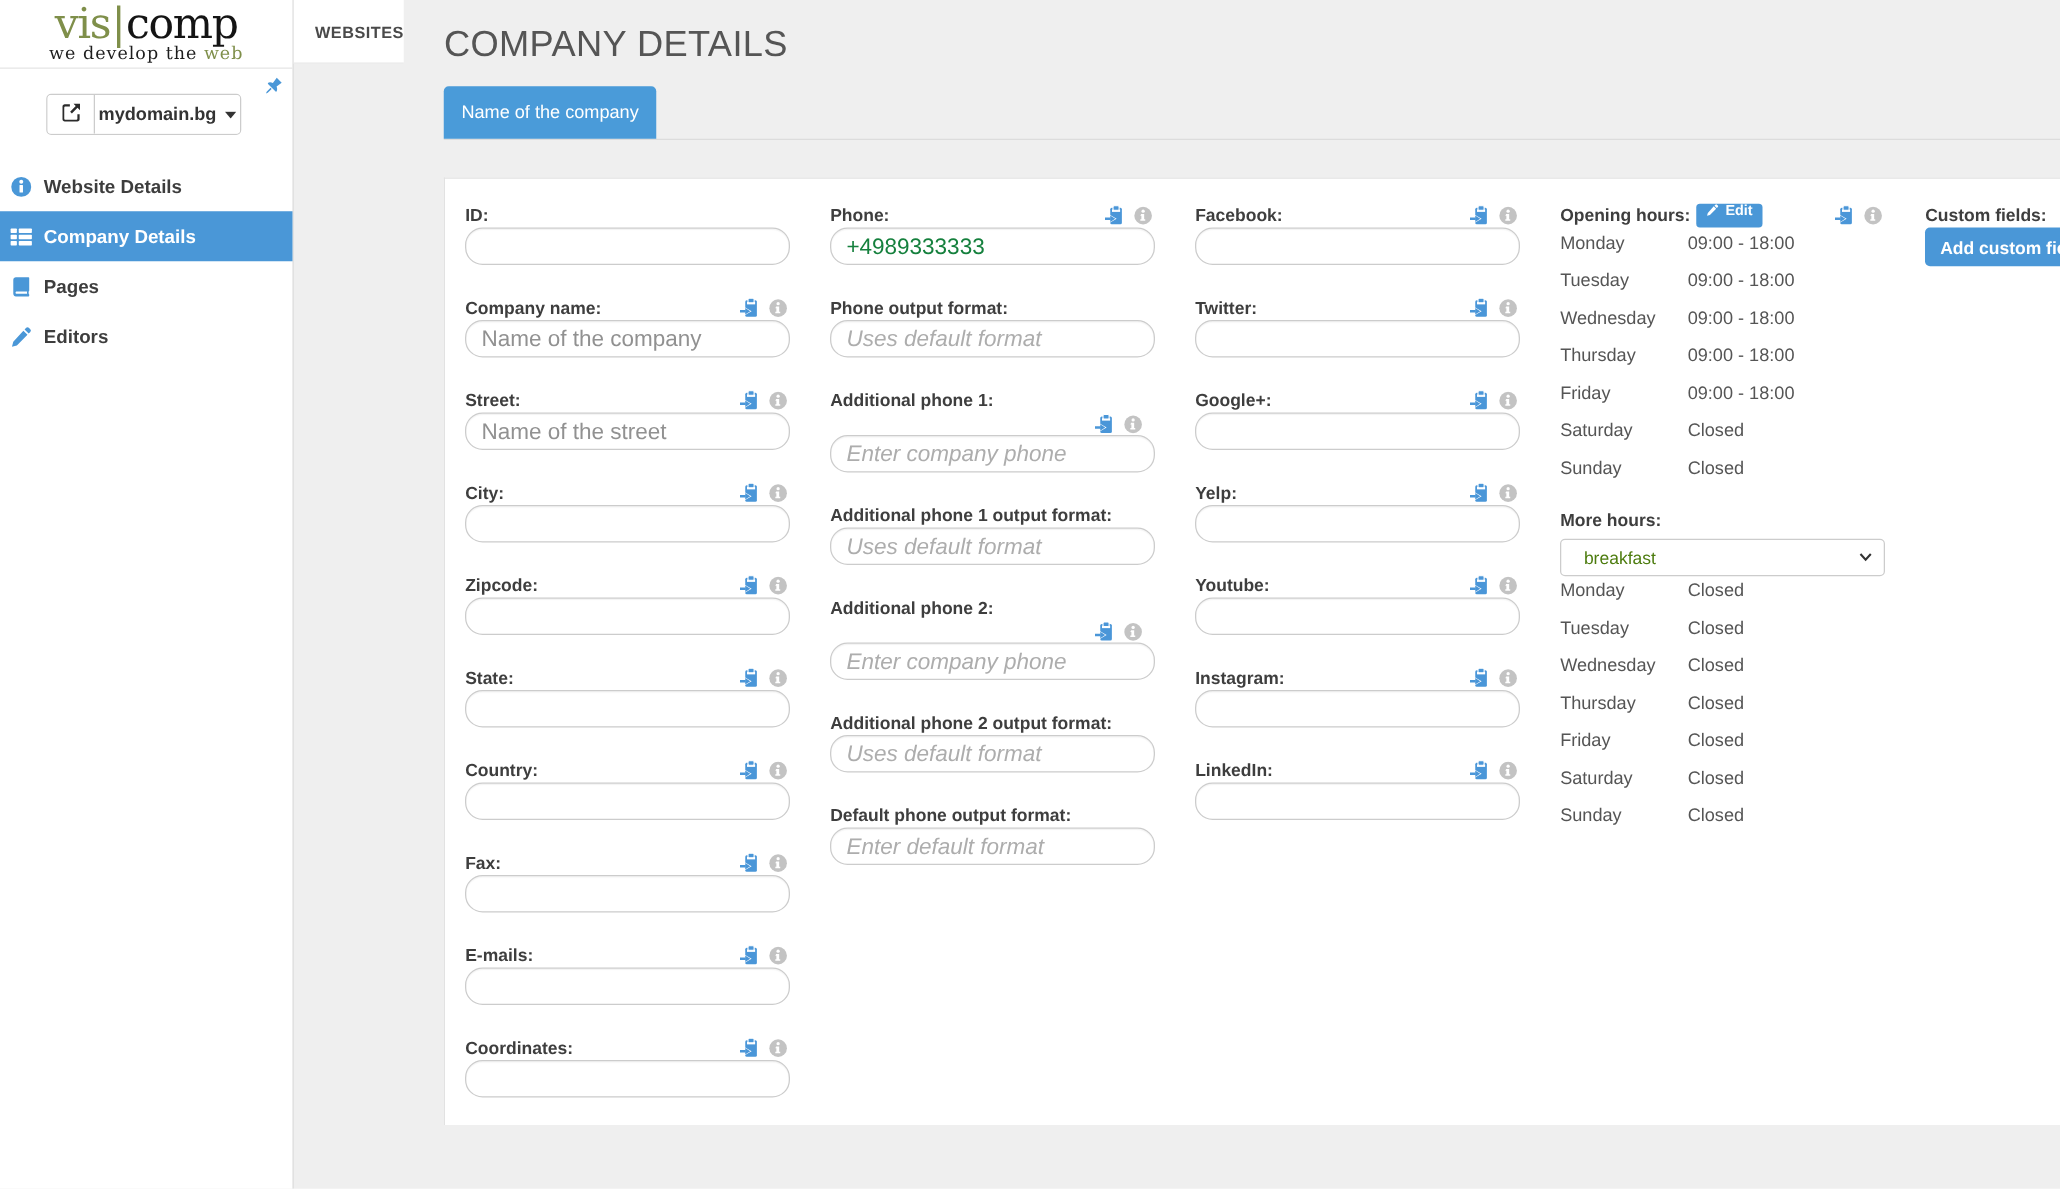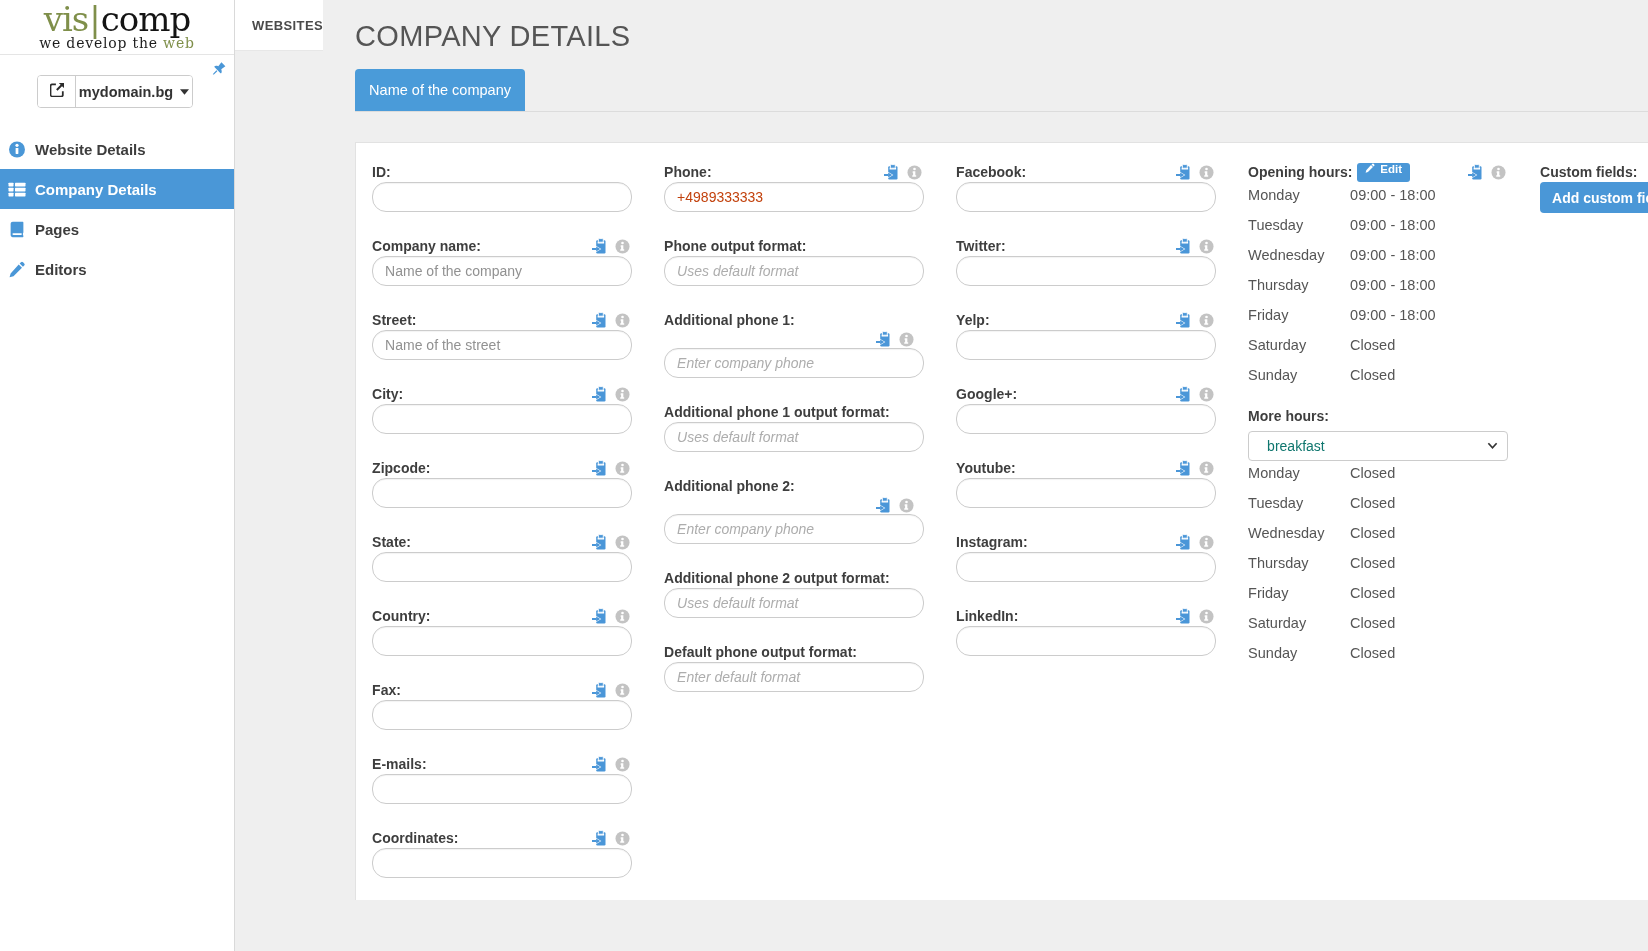--- a/index.html
+++ b/index.html
@@ -86,21 +86,21 @@
   .fg { margin-bottom:24px; }
   .fg-row { display:flex; justify-content:space-between; align-items:center; height:20px; }
   .fg-label { font-size:14px; font-weight:700; color:#3e3e3e; }
   .icons { display:flex; align-items:center; gap:7px; padding-right:2px; }
   .icons-below { display:flex; justify-content:flex-end; align-items:center; gap:7px; height:18px; padding-right:10px; }
   .icon-paste { width:16px; height:16px; color:#4a96d8; cursor:pointer; }
   .icon-paste svg, .icon-info svg { width:100%; height:100%; display:block; }
   .icon-info { width:15px; height:15px; color:#c3c3c3; cursor:pointer; }
   .fg input {
     display:block; width:100%; height:30px; border:1px solid #ccc; border-radius:14px;
-    padding:0 12px; font-family:inherit; font-size:14px; color:#c2410c;
+    padding:0 12px; font-family:inherit; font-size:18px; color:#15803d;
     box-shadow:inset 0 1px 1px rgba(0,0,0,0.05); outline:none; background:#fff;
   }
   .fg input::placeholder { color:#919191; opacity:1; }
   .fg input.ph-italic::placeholder { color:#adadad; font-style:italic; }
 
   
   .oh-head { display:flex; align-items:center; height:20px; }
   .oh-head .fg-label { flex:none; }
   .edit-btn {
     margin-left:5px; height:19px; padding:0 8px; background:#4a97d7; border:none; border-radius:3px;
@@ -110,21 +110,21 @@
   .edit-btn .edit-pencil { width:10px; height:10px; color:#fff; }
   .edit-btn .edit-pencil svg { width:100%; height:100%; display:block; }
   .oh-head .icons { margin-left:auto; }
   .oh-rows { list-style:none; margin-top:-2px; }
   .oh-row { height:30px; display:flex; align-items:center; font-size:14.5px; color:#555; }
   .oh-day { width:102px; flex:none; }
   .mh-label-row { margin-top:16px; height:20px; display:flex; align-items:center; }
   .select-wrap { position:relative; margin-top:5px; height:30px; }
   .select-wrap select {
     width:100%; height:30px; border:1px solid #ccc; border-radius:4px; background:#fff;
-    font-family:inherit; font-size:14px; color:#0f766e; padding:0 30px 0 18px;
+    font-family:inherit; font-size:14px; color:#4d7c0f; padding:0 30px 0 18px;
     -webkit-appearance:none; appearance:none; outline:none; cursor:pointer;
   }
   .select-chevron { position:absolute; right:10px; top:9px; width:11px; height:11px; color:#333; pointer-events:none; }
   .select-chevron svg { width:100%; height:100%; display:block; }
   .mh-rows { margin-top:-3px; }
 
   
   .add-custom-btn {
     margin-top:0; height:31px; padding:0 12px; background:#4a97d7; border:none; border-radius:4px;
     color:#fff; font-family:inherit; font-size:14px; font-weight:700; cursor:pointer;
@@ -604,46 +604,46 @@
                         <path d="M6.3 6.7 h2.6 v4.3 h0.9 v1.4 H5.6 v-1.4 h0.9 v-2.9 h-0.9 Z" fill="#fff"></path>
                         <circle cx="8" cy="4.2" r="1.4" fill="#fff"></circle>
                       </svg>
                     </span>
                   </span>
                 </div>
                 <input type="text" style="">
               </div>
               <div class="fg">
                 <div class="fg-row">
+                  <span class="fg-label">Google+:</span>
+                  <span class="icons">
+                    <span class="icon-paste">
+                      <svg viewBox="0 0 16 16">
+                        <rect x="4.2" y="2.2" width="9.3" height="13.2" rx="1.2" fill="currentColor"></rect>
+                        <rect x="5.6" y="3.6" width="6.5" height="1.9" fill="#fff"></rect>
+                        <rect x="6.4" y="0.6" width="4.9" height="3.6" rx="0.9" fill="currentColor" stroke="#fff" stroke-width="0.9"></rect>
+                        <polygon points="3.4,7.6 9.3,11 3.4,14.4" fill="#fff"></polygon>
+                        <rect x="0" y="10" width="4.6" height="2" fill="currentColor"></rect>
+                        <polygon points="4.2,8.4 8.2,11 4.2,13.6" fill="currentColor"></polygon>
+                      </svg>
+                    </span>
+                    <span class="icon-info">
+                      <svg viewBox="0 0 16 16">
+                        <circle cx="8" cy="8" r="7.5" fill="currentColor"></circle>
+                        <path d="M6.3 6.7 h2.6 v4.3 h0.9 v1.4 H5.6 v-1.4 h0.9 v-2.9 h-0.9 Z" fill="#fff"></path>
+                        <circle cx="8" cy="4.2" r="1.4" fill="#fff"></circle>
+                      </svg>
+                    </span>
+                  </span>
+                </div>
+                <input type="text" style="">
+              </div>
+              <div class="fg">
+                <div class="fg-row">
                   <span class="fg-label">Yelp:</span>
-                  <span class="icons">
-                    <span class="icon-paste">
-                      <svg viewBox="0 0 16 16">
-                        <rect x="4.2" y="2.2" width="9.3" height="13.2" rx="1.2" fill="currentColor"></rect>
-                        <rect x="5.6" y="3.6" width="6.5" height="1.9" fill="#fff"></rect>
-                        <rect x="6.4" y="0.6" width="4.9" height="3.6" rx="0.9" fill="currentColor" stroke="#fff" stroke-width="0.9"></rect>
-                        <polygon points="3.4,7.6 9.3,11 3.4,14.4" fill="#fff"></polygon>
-                        <rect x="0" y="10" width="4.6" height="2" fill="currentColor"></rect>
-                        <polygon points="4.2,8.4 8.2,11 4.2,13.6" fill="currentColor"></polygon>
-                      </svg>
-                    </span>
-                    <span class="icon-info">
-                      <svg viewBox="0 0 16 16">
-                        <circle cx="8" cy="8" r="7.5" fill="currentColor"></circle>
-                        <path d="M6.3 6.7 h2.6 v4.3 h0.9 v1.4 H5.6 v-1.4 h0.9 v-2.9 h-0.9 Z" fill="#fff"></path>
-                        <circle cx="8" cy="4.2" r="1.4" fill="#fff"></circle>
-                      </svg>
-                    </span>
-                  </span>
-                </div>
-                <input type="text" style="">
-              </div>
-              <div class="fg">
-                <div class="fg-row">
-                  <span class="fg-label">Google+:</span>
                   <span class="icons">
                     <span class="icon-paste">
                       <svg viewBox="0 0 16 16">
                         <rect x="4.2" y="2.2" width="9.3" height="13.2" rx="1.2" fill="currentColor"></rect>
                         <rect x="5.6" y="3.6" width="6.5" height="1.9" fill="#fff"></rect>
                         <rect x="6.4" y="0.6" width="4.9" height="3.6" rx="0.9" fill="currentColor" stroke="#fff" stroke-width="0.9"></rect>
                         <polygon points="3.4,7.6 9.3,11 3.4,14.4" fill="#fff"></polygon>
                         <rect x="0" y="10" width="4.6" height="2" fill="currentColor"></rect>
                         <polygon points="4.2,8.4 8.2,11 4.2,13.6" fill="currentColor"></polygon>
                       </svg>

